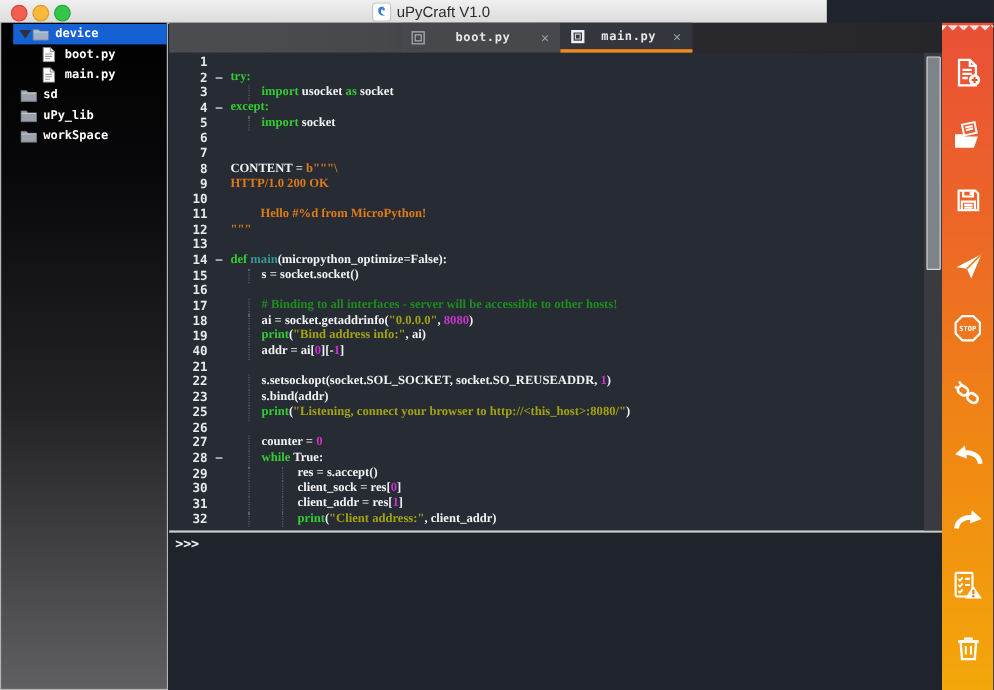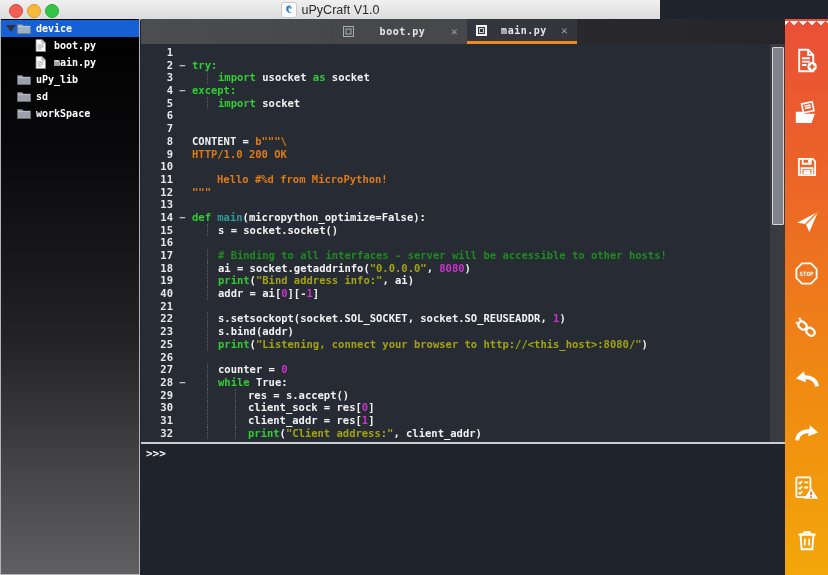--- a/index.html
+++ b/index.html
@@ -2,21 +2,21 @@
 <html><head>
 <meta charset="utf-8">
 <style>
   html,body{margin:0;padding:0;background:#2a2a2a;}
   #window{position:relative;width:828px;height:575px;overflow:hidden;
           font-family:"DejaVu Sans Mono",monospace;background:#1f242c;}
 
   
   #titlebar{position:absolute;left:0;top:0;width:660px;height:19px;
     background:linear-gradient(180deg,#f0f0f0 0%,#dcdcdc 100%);
-    border-bottom:1px solid #a8a8a8;display:flex;align-items:center;justify-content:center;}
+    border-bottom:1px solid #a8a8a8;display:flex;align-items:center;justify-content:center;padding-left:29px;}
   .tl{position:absolute;top:3.5px;width:12px;height:12px;border-radius:50%;}
   .tl.red{left:9px;background:#f15e52;border:0.5px solid #d9453a;}
   .tl.yellow{left:27px;background:#f7b93c;border:0.5px solid #dd9c26;}
   .tl.green{left:45px;background:#35c649;border:0.5px solid #23a835;}
   #title-group{display:flex;align-items:center;gap:5px;}
   #app-icon{width:14px;height:14px;border-radius:3px;background:#fdfdfd;border:1px solid #c9c9c9;
     display:flex;align-items:center;justify-content:center;}
   #window-title{font-family:"Liberation Sans",sans-serif;font-size:12.5px;color:#2b2b2b;}
 
   
@@ -46,21 +46,21 @@
   .tab.active .sq{border:2px solid #f2f2f2;box-shadow:inset 0 0 0 1px #33363c,inset 0 0 0 2px #d0d0d0;}
   .tab .lbl{flex:1;text-align:center;}
   .tab .x{color:#9aa0a6;font-size:11px;line-height:11px;flex:none;}
 
   
   #editor{position:absolute;left:141px;top:44px;width:629px;height:398px;overflow:hidden;
     background:#262b34;padding-top:2px;box-sizing:border-box;}
   .cl{display:flex;height:12.7px;line-height:12.8px;font-size:10.5px;font-weight:bold;white-space:pre;}
   .ln{width:26px;padding-left:6px;text-align:right;color:#e6e9ed;flex:none;}
   .fold{width:19px;text-align:center;color:#c2c6cc;flex:none;}
-  .code{position:relative;flex:1;}
+  .code{position:relative;flex:1;font-family:Liberation Serif, serif;}
   .guide{position:absolute;top:0;bottom:0;border-left:1px dotted #58606e;}
   .tk-k{color:#33cc33;} .tk-f{color:#339999;} .tk-c{color:#1e8c1e;}
   .tk-s{color:#a3a310;} .tk-b{color:#de7b17;} .tk-m{color:#cc33cc;} .tk-w{color:#f2f2f2;}
 
   
   #split{position:absolute;left:141px;top:442px;width:644px;height:2px;background:#caced3;}
   #console{position:absolute;left:141px;top:444px;width:644px;height:131px;background:#1f242c;}
   #repl-prompt{color:#f5f5f5;font-size:11px;font-weight:bold;padding:3px 0 0 5px;}
 
   
@@ -95,21 +95,21 @@
           <path d="M9 2 C5 1 3 3 3.5 6 C4 9 7 10.5 9.5 9.5 C7 9 5.5 7.5 6 5.5 C6.4 3.8 8 3 9 2 Z" fill="#2d7fd4"></path>
           <circle cx="8.4" cy="4.1" r="1.1" fill="#2d7fd4"></circle>
         </svg>
       </span>
       <span id="window-title">uPyCraft V1.0</span>
     </span>
   </div>
 
   <div id="sidebar">
     <div id="tree">
-        <div class="trow sel" style="padding-left: 4px;">
+        <div class="trow sel" style="padding-left: 4px; margin-left: 10px;">
           <span class="texp">
             <span class="tri"></span>
           </span>
           <span class="ticon">
             <svg width="14" height="11" viewBox="0 0 14 11">
               <path d="M.5 1.5h4.6l1.3 1.6h7.1v7.4H.5z" fill="#9db0c6" stroke="#6f7e91" stroke-width=".8"></path>
               <path d="M1 3.6h12" stroke="#c6d2e0" stroke-width=".9"></path>
             </svg>
           </span>
           <span class="tlabel">device</span>
@@ -137,31 +137,31 @@
           <span class="tlabel">main.py</span>
         </div>
         <div class="trow" style="padding-left: 4px;">
           <span class="tspace"></span>
           <span class="ticon">
             <svg width="14" height="11" viewBox="0 0 14 11">
               <path d="M.5 1.5h4.6l1.3 1.6h7.1v7.4H.5z" fill="#9aa1aa" stroke="#70757c" stroke-width=".8"></path>
               <path d="M1 3.6h12" stroke="#c4c9cf" stroke-width=".9"></path>
             </svg>
           </span>
-          <span class="tlabel">uPy_lib</span>
+          <span class="tlabel">sd</span>
         </div>
         <div class="trow" style="padding-left: 4px;">
           <span class="tspace"></span>
           <span class="ticon">
             <svg width="14" height="11" viewBox="0 0 14 11">
               <path d="M.5 1.5h4.6l1.3 1.6h7.1v7.4H.5z" fill="#9aa1aa" stroke="#70757c" stroke-width=".8"></path>
               <path d="M1 3.6h12" stroke="#c4c9cf" stroke-width=".9"></path>
             </svg>
           </span>
-          <span class="tlabel">sd</span>
+          <span class="tlabel">uPy_lib</span>
         </div>
         <div class="trow" style="padding-left: 4px; align-items: center;">
           <span class="tspace"></span>
           <span class="ticon">
             <svg width="14" height="11" viewBox="0 0 14 11">
               <path d="M.5 1.5h4.6l1.3 1.6h7.1v7.4H.5z" fill="#9aa1aa" stroke="#70757c" stroke-width=".8"></path>
               <path d="M1 3.6h12" stroke="#c4c9cf" stroke-width=".9"></path>
             </svg>
           </span>
           <span class="tlabel">workSpace</span>

